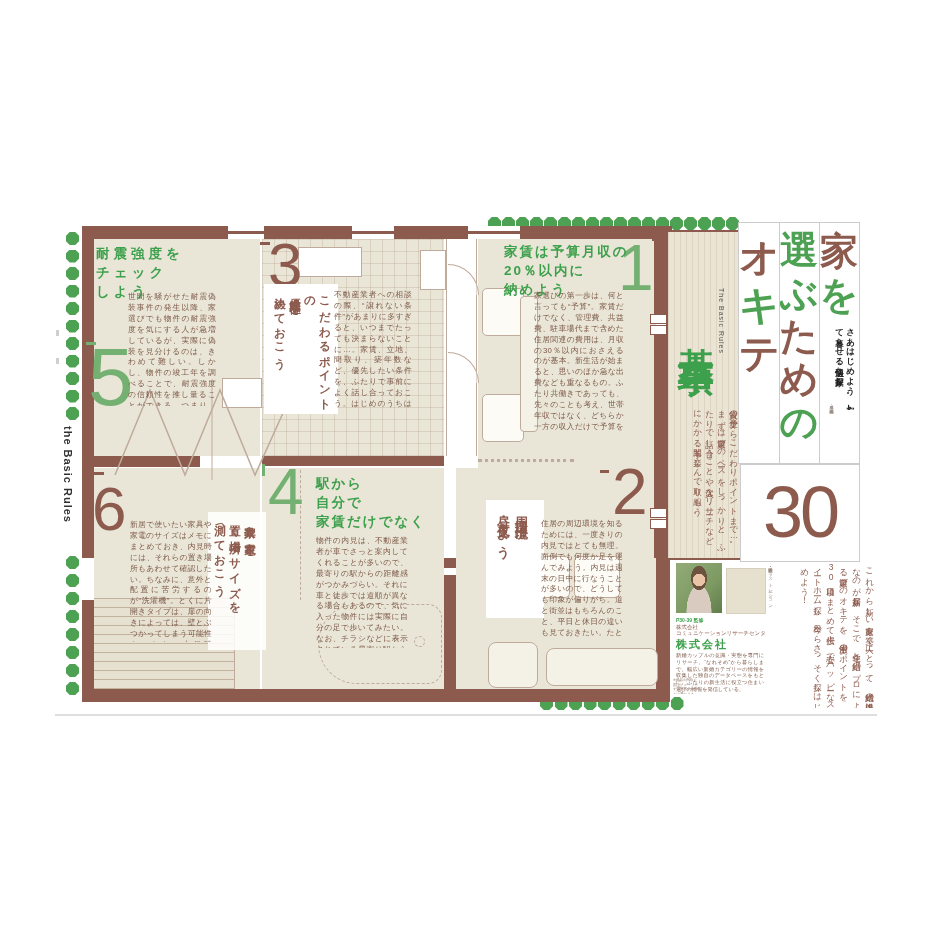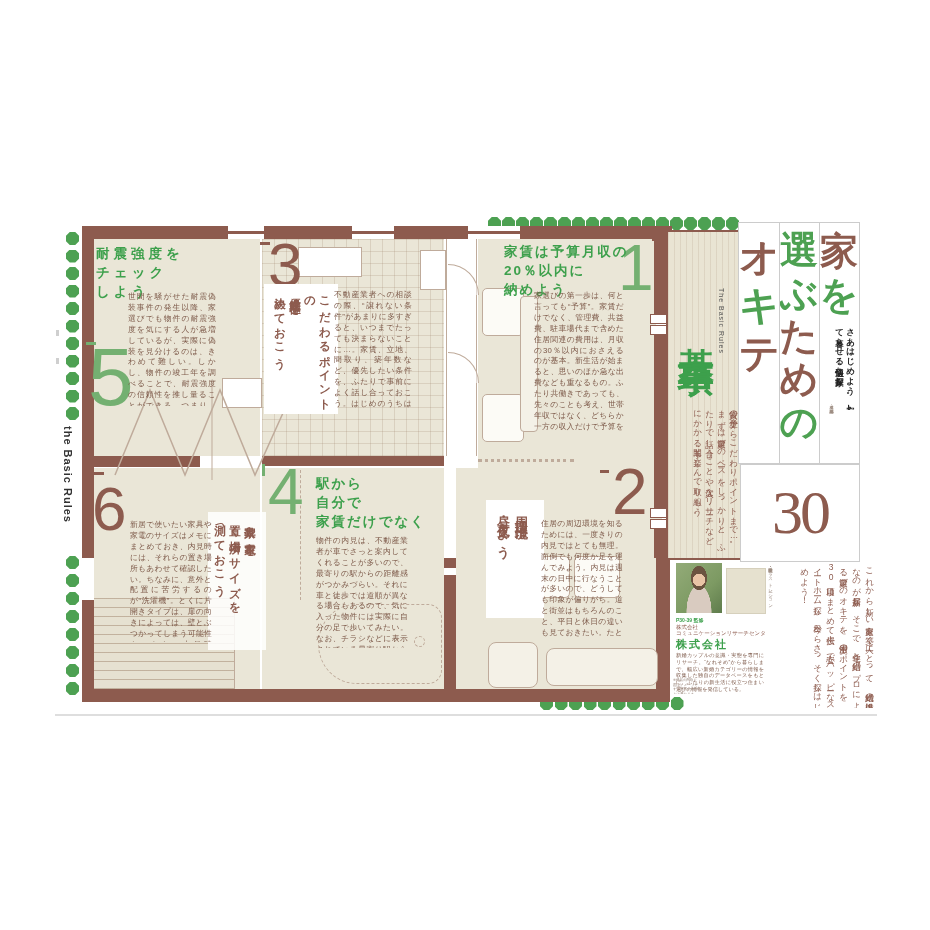--- a/index.html
+++ b/index.html
@@ -255,21 +255,21 @@
     <span class="tchar c-brown" style="font-size:38px;line-height:43px;">た</span>
     <span class="tchar c-brown" style="font-size:38px;line-height:43px;">め</span>
     <span class="tchar c-green" style="font-size:38px;line-height:43px;">の</span>
   </div>
   <div class="tcell" style="left:738px;top:222px;">
     <span class="tchar c-brown" style="font-size:40px;line-height:48px;margin-top:10px;">オ</span>
     <span class="tchar c-green" style="font-size:40px;line-height:48px;">キ</span>
     <span class="tchar c-brown" style="font-size:40px;line-height:48px;">テ</span>
   </div>
   <div class="abs" style="left:740px;top:464px;width:118px;height:96px;background:#fff;border:1px solid #ccc;text-align:center;">
-    <span style="font-size:62px;line-height:94px;letter-spacing:-3px;color:var(--accent-brown);font-family:Liberation Serif, serif;">30</span>
+    <span style="font-size:72px;line-height:94px;letter-spacing:-3px;color:var(--accent-brown);">30</span>
   </div>
 
   <div class="abs v" style="left:784px;top:562px;width:92px;height:146px;font-size:8.5px;line-height:13px;color:var(--accent-brown);overflow:hidden;">これから新しい家庭を築く二人にとって、結婚式の準備以上に大変なのが新居探し。そこで、住宅と結婚のプロによる家選びのオキテを、実用派のポイントを30項目にまとめて伝授！　安心でハッピーなスイートホーム探し、今日からさっそく探しはじめよう！</div>
   <div class="abs v tiny" style="left:768px;top:564px;height:130px;font-size:4.5px;overflow:hidden;">撮影・取材・文・イラストレーション</div>
 
   <section>
     <div class="photo" style="left:676px;top:563px;width:46px;height:50px;"></div>
     <div class="swatch" style="left:726px;top:568px;width:38px;height:44px;"></div>
     <div class="abs" style="left:676px;top:617px;font-size:5px;color:var(--accent-green);font-weight:bold;">P30-39 監修</div>
     <div class="abs" style="left:676px;top:624px;font-size:5.5px;color:var(--accent-brown);">株式会社</div>

